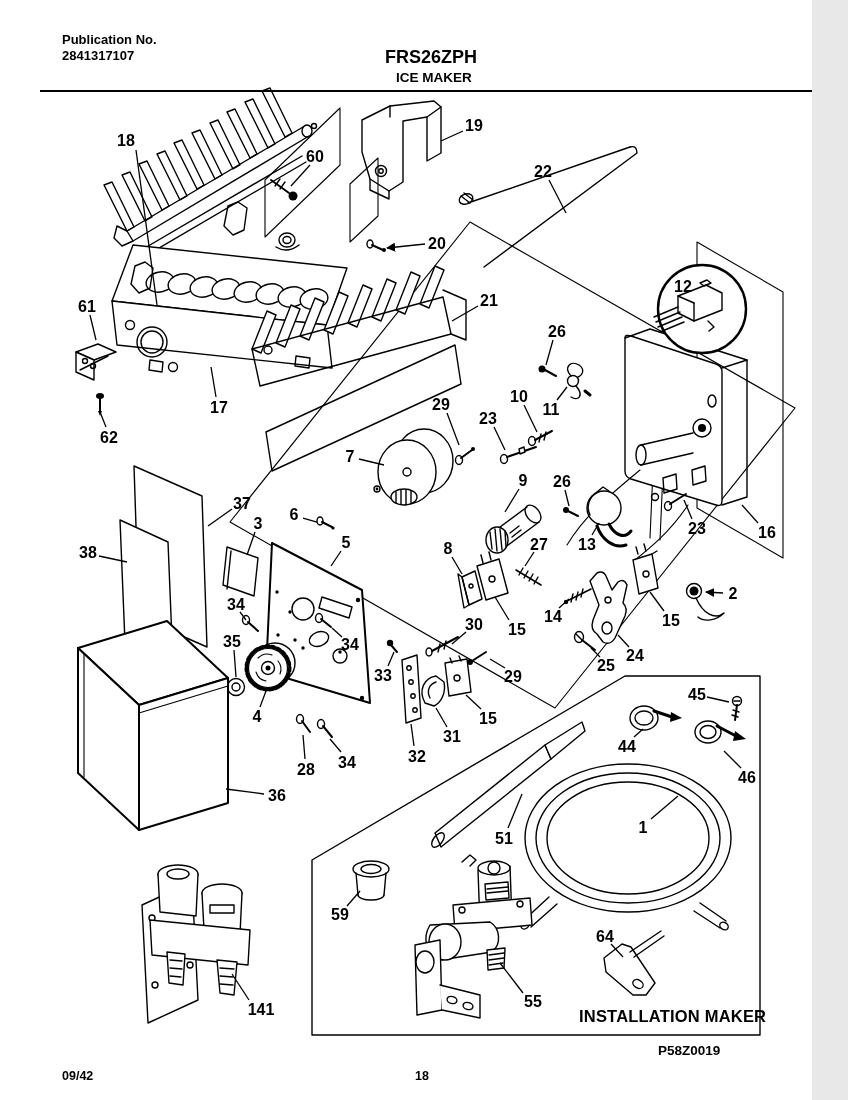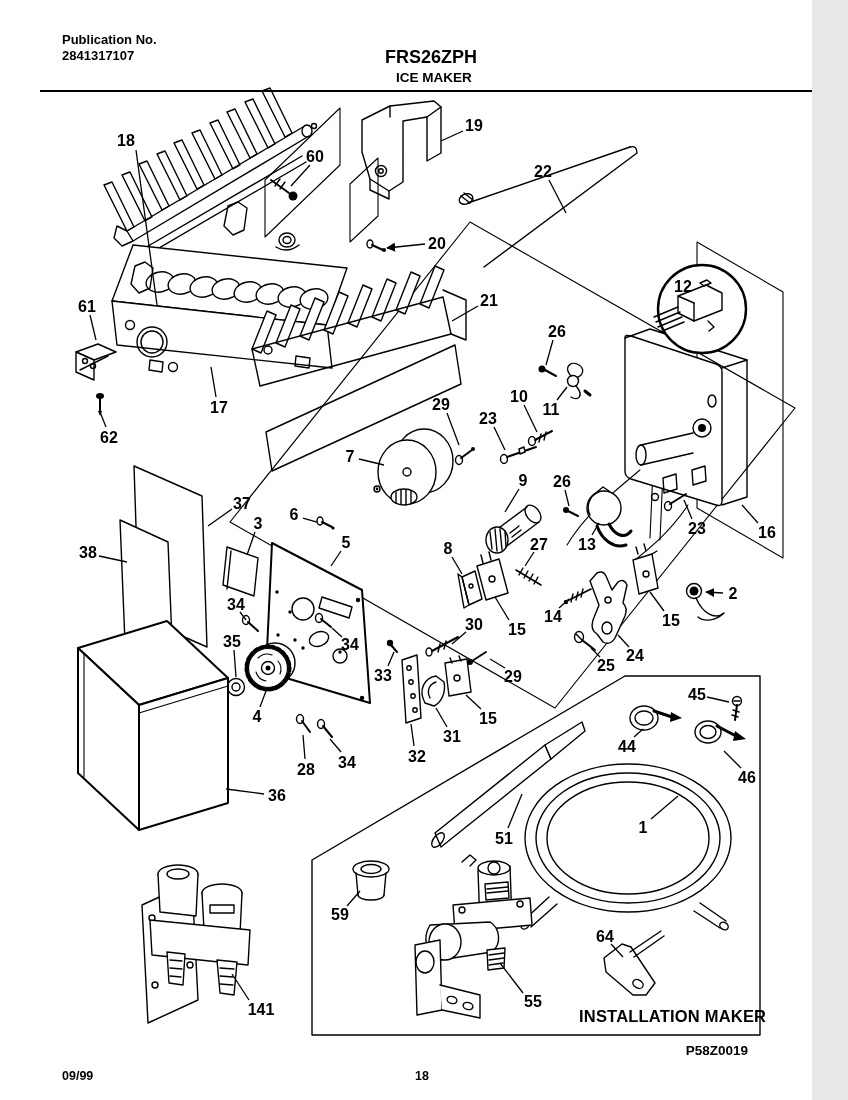--- a/index.html
+++ b/index.html
@@ -5,21 +5,21 @@
   html,body{margin:0;padding:0;background:#e8e8e8;}
   .page{position:relative;width:812px;height:1100px;background:#fff;overflow:hidden;
         font-family:"Liberation Sans",sans-serif;color:#000000;}
   .page svg{position:absolute;left:0;top:0;z-index:1;}
   .txt{position:absolute;z-index:2;font-weight:bold;white-space:pre;}
   .pub{left:62px;top:32px;font-size:13px;line-height:16px;}
   .model{left:385px;top:47px;font-size:18px;}
   .section{left:389px;top:70px;font-size:13.5px;margin-left:7px;}
   .rule{position:absolute;left:40px;top:90px;width:773px;height:2px;background:#000;z-index:2;}
   .install{left:579px;top:1007px;font-size:16.5px;letter-spacing:.2px;}
-  .pcode{left:658px;top:1043px;width:90px;text-align:right;font-size:13.5px;}
+  .pcode{left:658px;top:1043px;width:90px;text-align:left;font-size:13.5px;}
   .datecode{left:62px;top:1069px;font-size:12.5px;}
   .pageno{left:410px;top:1069px;width:24px;text-align:center;font-size:12.5px;}
   
   .ink{stroke:#000;fill:none;stroke-width:1.4;stroke-linecap:round;stroke-linejoin:round;}
   .thin{stroke-width:1.1;}
   .thick{stroke-width:2.4;}
   .wfill{fill:#fff;}
   .bfill{fill:#000;stroke:none;}
   .callout{font:bold 16px "Liberation Sans",sans-serif;fill:#000;text-anchor:middle;dominant-baseline:central;}
   .leader{stroke:#000;stroke-width:1.3;fill:none;}
@@ -29,21 +29,21 @@
 
 <div class="page">
 
   <div class="txt pub"><span>Publication No.</span><br><span>2841317107</span></div>
   <div class="txt model">FRS26ZPH</div>
   <div class="txt section">ICE MAKER</div>
   <div class="rule"></div>
 
   <div class="txt install">INSTALLATION MAKER</div>
   <div class="txt pcode">P58Z0019</div>
-  <div class="txt datecode">09/99</div>
+  <div class="txt datecode">09/42</div>
   <div class="txt pageno">18</div>
 
   <svg width="848" height="1100" viewBox="0 0 848 1100">
     <defs>
       <marker id="arr" viewBox="0 0 10 10" refX="9" refY="5" markerWidth="7" markerHeight="7" orient="auto">
         <path d="M0,0 L10,5 L0,10 Z" fill="#000"></path>
       </marker>
     </defs>
 
     <g class="ink thin">

